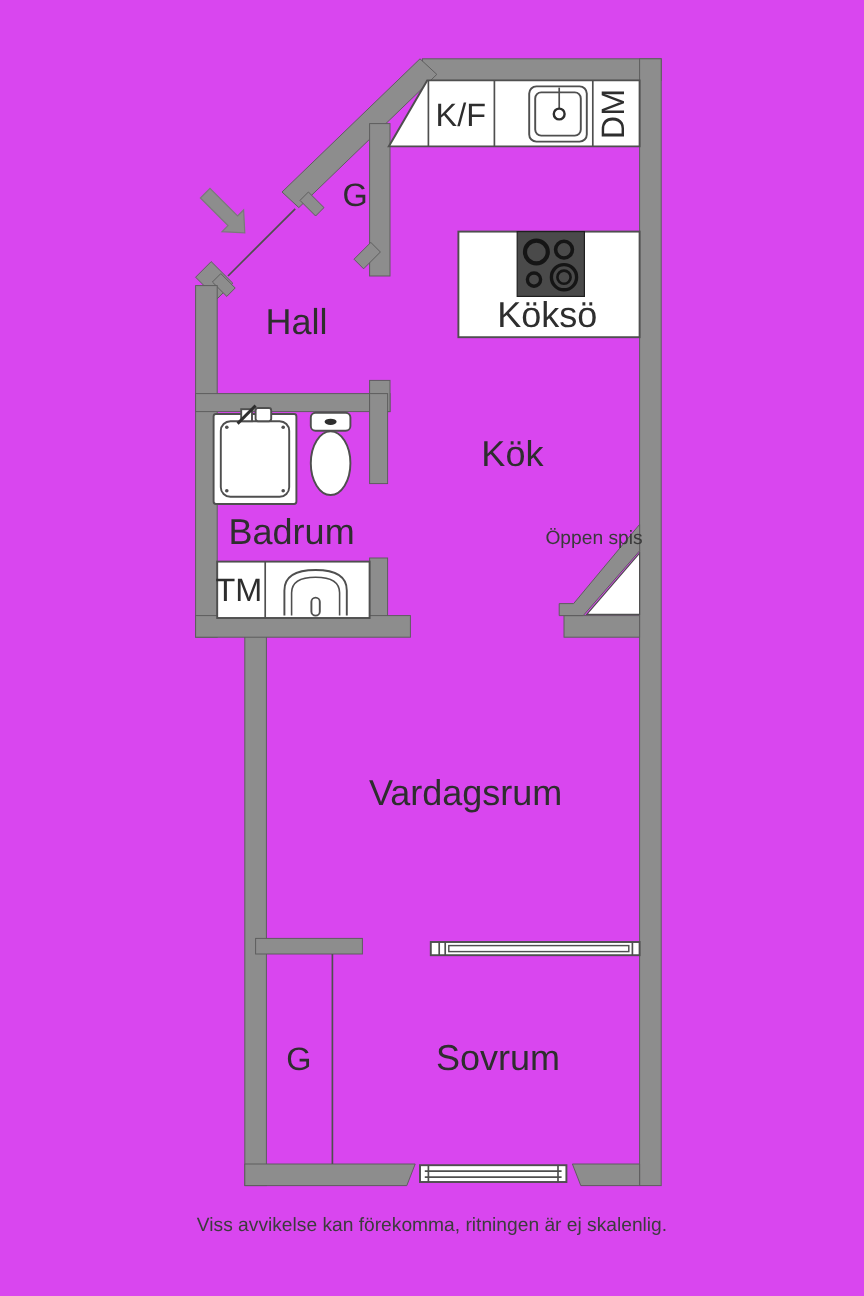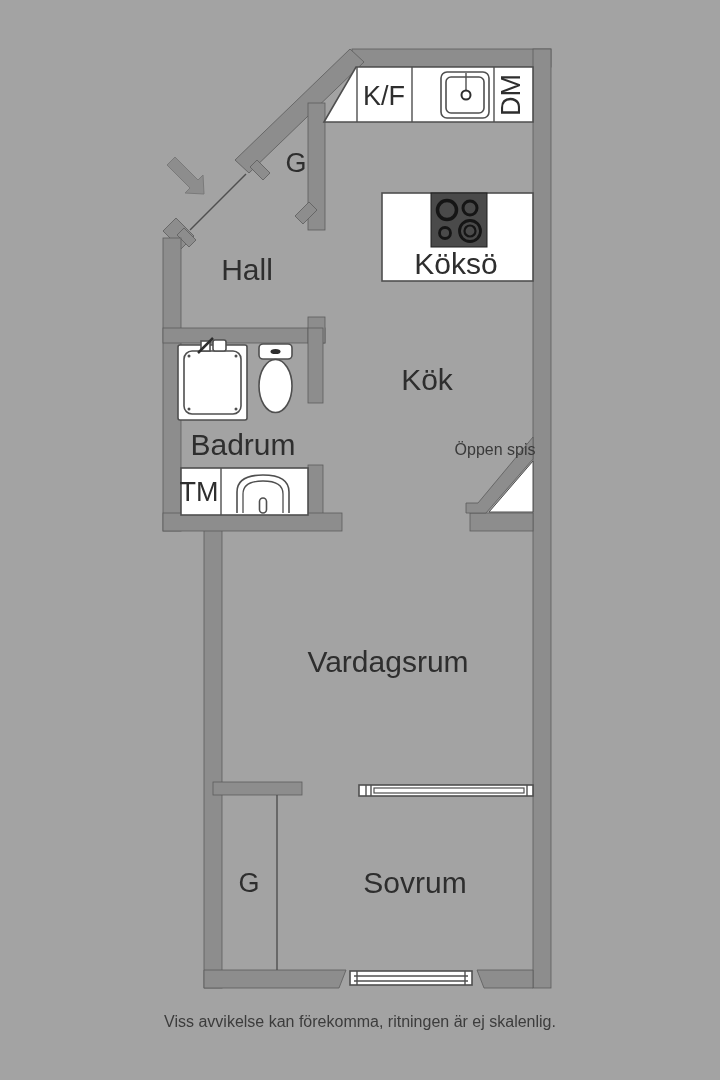--- a/index.html
+++ b/index.html
@@ -1,16 +1,16 @@
 <!DOCTYPE html>
 <html><head>
 <meta charset="utf-8">
 <style>
   html,body{margin:0;padding:0;background:#ffffff;}
-  .stage{position:relative;width:720px;height:1080px;background:#a3a3a3;overflow:hidden;
+  .stage{position:relative;width:720px;height:1080px;background:#d946ef;overflow:hidden;
          font-family:"Liberation Sans","DejaVu Sans",sans-serif;}
   svg{position:absolute;left:0;top:0;}
   .wall{fill:#8d8d8d;stroke:#5c5c5c;stroke-width:0.8;}
   .thin{stroke:#4f4f4f;stroke-width:1.6;fill:#ffffff;}
   .thinline{stroke:#4f4f4f;stroke-width:1.4;fill:none;}
   .lbl{fill:#2e2e2e;}
   .room-lbl{font-size:30px;}
   .fix-lbl{font-size:27px;}
   .small-lbl{font-size:16px;fill:#3a3a3a;}
   .footer-lbl{font-size:16px;fill:#3c3c3c;}

